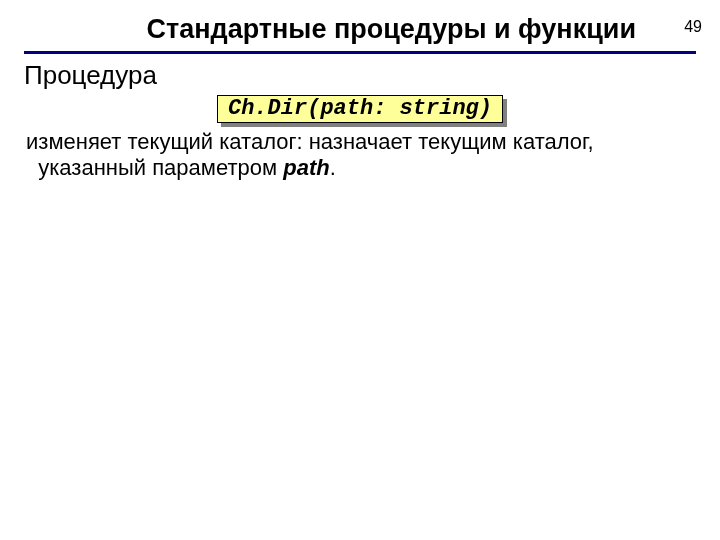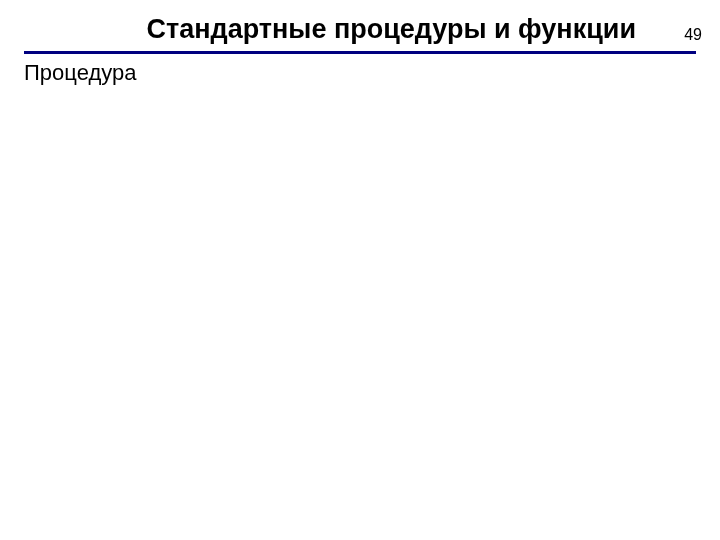--- a/index.html
+++ b/index.html
@@ -14,39 +14,39 @@
   }
   .slide {
     position: relative;
     width: 720px;
     height: 540px;
     box-sizing: border-box;
     padding: 14px 24px 0 24px;
   }
   .page-num {
     position: absolute;
-    top: 26px;
+    top: 18px;
     right: 18px;
     font-size: 16px;
   }
   .title {
     font-size: 27px;
     font-weight: bold;
     line-height: 1.15;
     padding-left: 10px;
     padding-right: 60px;
     text-align: right;
   }
   .rule {
     border: none;
     border-top: 3px solid #000080;
     margin: 6px 0 6px 0;
   }
   .label {
-    font-size: 22px;
+    font-size: 26px;
     margin: 4px 0 4px 0;
   }
   .code-box-wrap {
     width: 100%;
     text-align: center;
     margin: 2px 0 6px 0;
   }
   .code-box {
     display: inline-block;
     position: relative;
@@ -89,15 +89,25 @@
   <div class="page-num">49</div>
 
   <div class="title">
     <span>Стандартные процедуры и функции</span><br>
   </div>
 
   <hr class="rule">
 
   <div class="label">Процедура</div>
 
+  <div class="code-box-wrap">
+    <div class="code-box">
+      <div class="code-shadow"></div>
+      <div class="code-front">Ch.Dir(path: string)</div>
+    </div>
+  </div>
 
+  <div class="desc">
+    <span>изменяет текущий каталог: назначает текущим каталог,</span><br>
+    &nbsp;&nbsp;<span>указанный параметром </span><span class="path-word">path</span><span>.</span>
+  </div>
 
 </div>
 
 </body></html>

